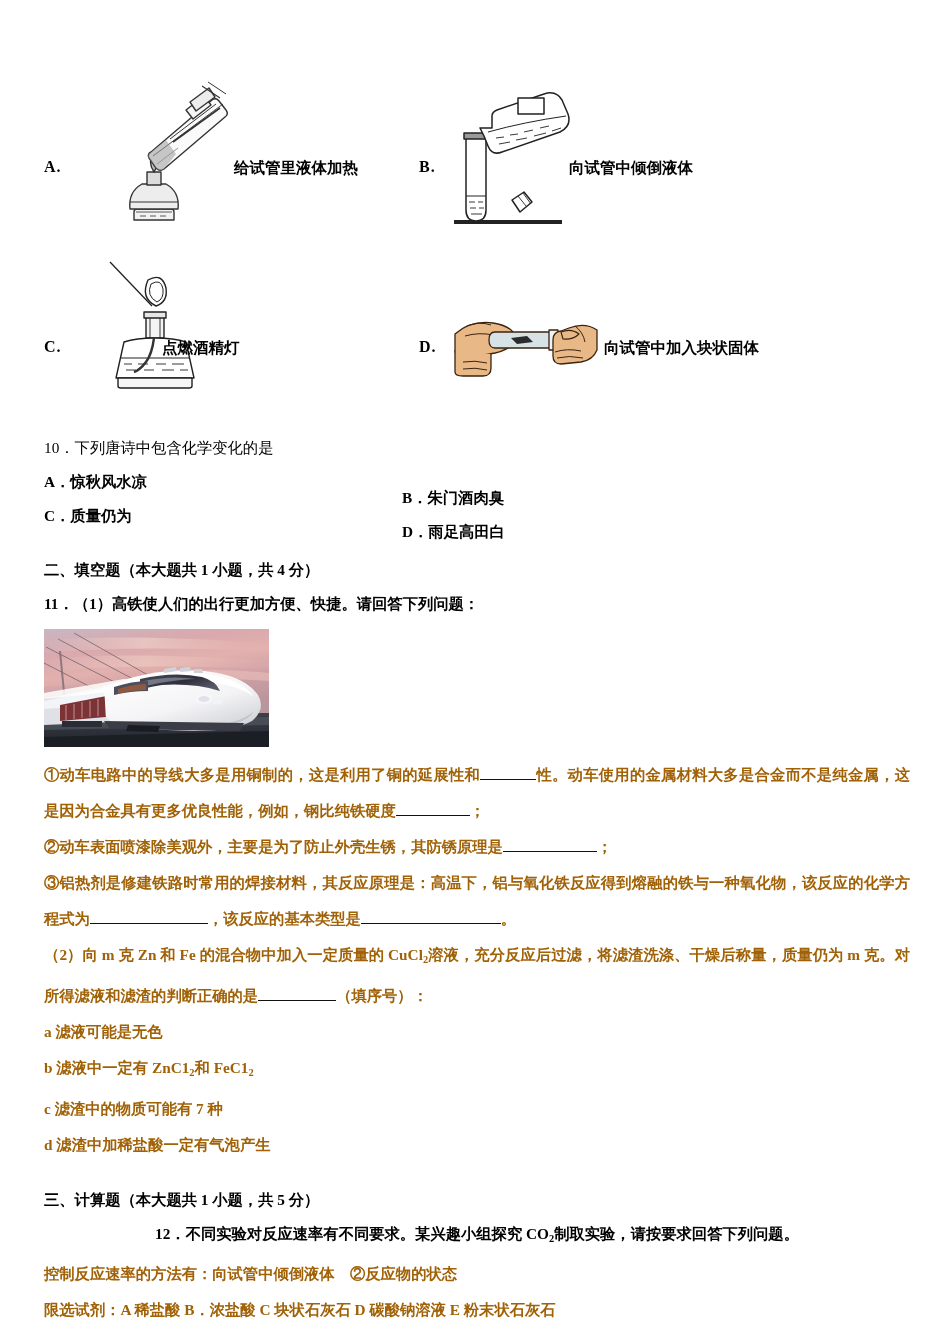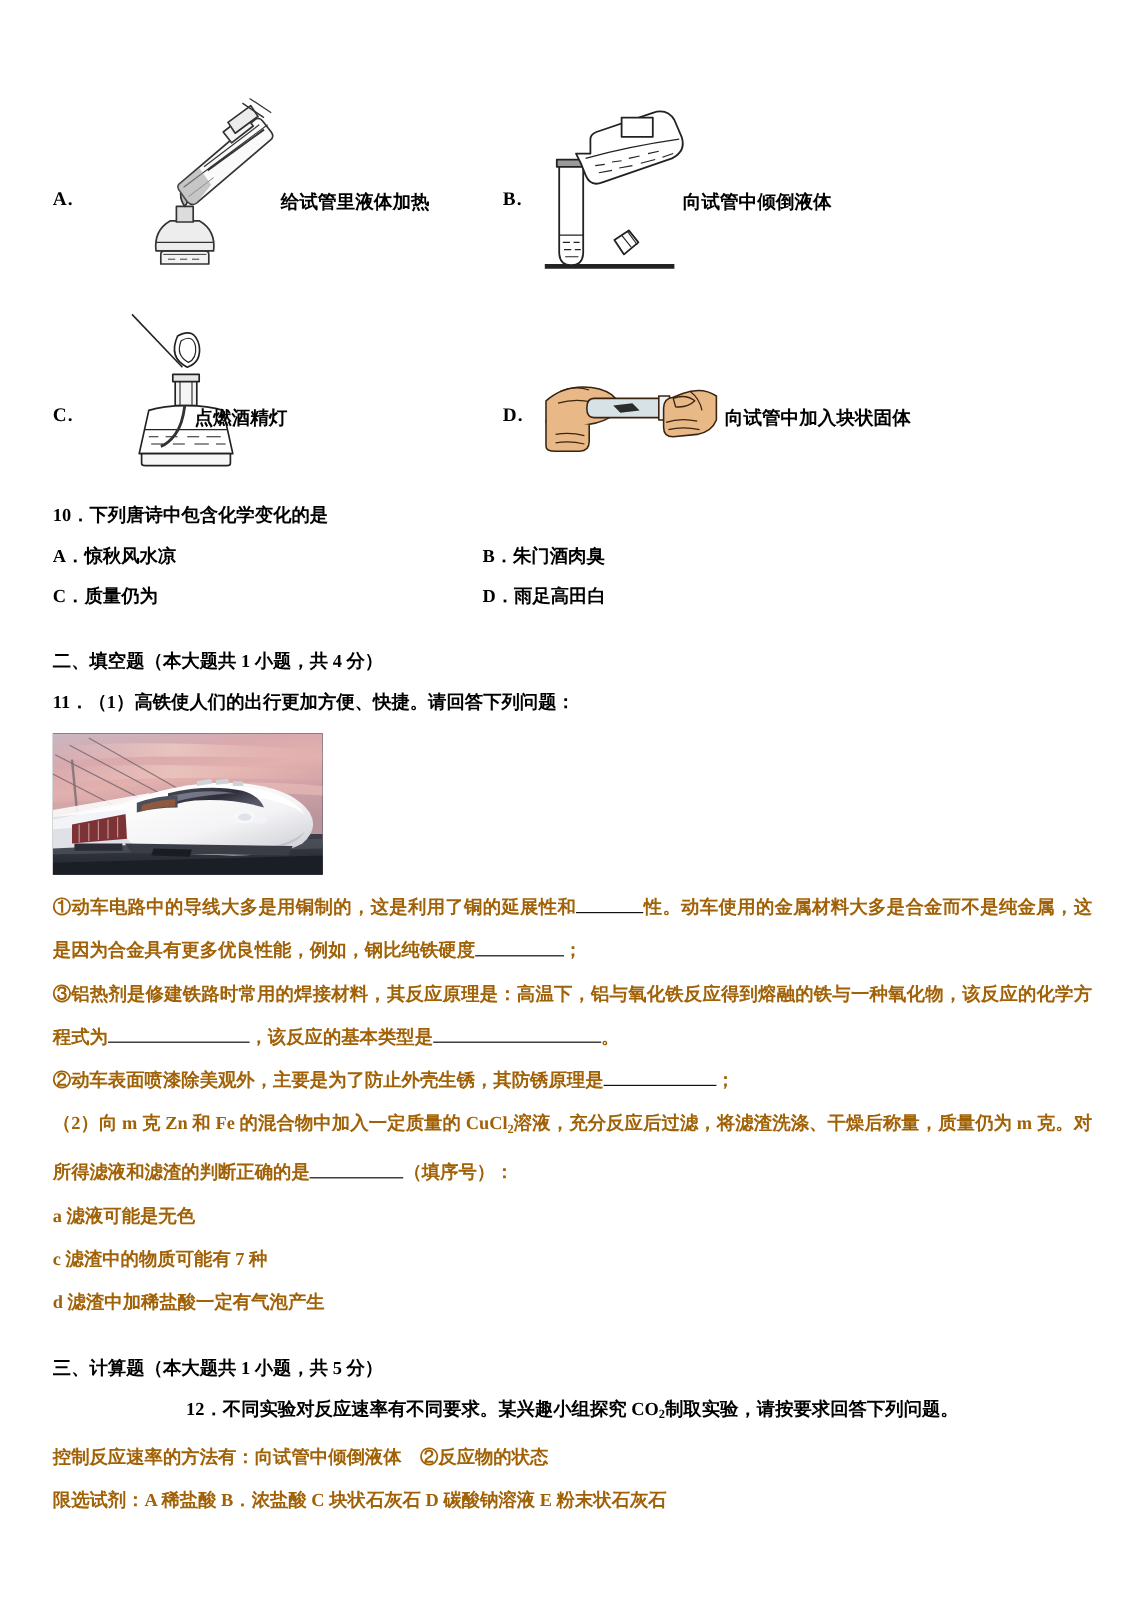--- a/index.html
+++ b/index.html
@@ -63,34 +63,34 @@
     font-weight: bold;
     font-size: 15.5px;
     white-space: nowrap;
   }
   .fig {
     position: absolute;
   }
 
   
   .q10stem {
-    margin-top: 4px;
+    margin-top: 22px;
     font-size: 15.3px;
-    font-weight: bold;
+    font-weight: normal;
     line-height: 34px;
   }
   .q10row {
     position: relative;
     height: 34px;
     font-size: 15.3px;
     font-weight: bold;
     line-height: 34px;
   }
   .q10a { position: absolute; left: 0; }
-  .q10b { position: absolute; left: 358px; }
+  .q10b { position: absolute; left: 358px; margin-top: 16px; }
 
   .sect {
     font-size: 15.3px;
     font-weight: bold;
     line-height: 34px;
     margin-top: 20px;
   }
 
   
   .photo {
@@ -373,35 +373,38 @@
         <path d="M84 96 L116 97 L114 103 L82 102 Z" fill="#191c22"></path>
         <path d="M18 92 L58 92 L58 98 L18 98 Z" fill="#2a2d35"></path>
       </svg>
     </div>
 
     <div class="para">
       <span>①动车电路中的导线大多是用铜制的，这是利用了铜的延展性和</span><span class="blank" style="width:56px;"></span><span>性。动车使用的金属材料大多是合金而不是纯金属，这是因为合金具有更多优良性能，例如，钢比纯铁硬度</span><span class="blank" style="width:74px;"></span><span>；</span>
     </div>
 
     <div class="para">
+      <span>②动车表面喷漆除美观外，主要是为了防止外壳生锈，其防锈原理是</span><span class="blank" style="width:94px;"></span><span>；</span>
+    </div>
+
+    <div class="para">
       <span>③铝热剂是修建铁路时常用的焊接材料，其反应原理是：高温下，铝与氧化铁反应得到熔融的铁与一种氧化物，该反应的化学方程式为</span><span class="blank" style="width:118px;"></span><span>，该反应的基本类型是</span><span class="blank" style="width:140px;"></span><span>。</span>
     </div>
 
     <div class="para">
-      <span>②动车表面喷漆除美观外，主要是为了防止外壳生锈，其防锈原理是</span><span class="blank" style="width:94px;"></span><span>；</span>
-    </div>
-
-    <div class="para">
       <span>（2）向 m 克 Zn 和 Fe 的混合物中加入一定质量的 CuCl</span><sub>2</sub><span>溶液，充分反应后过滤，将滤渣洗涤、干燥后称量，质量仍为 m 克。对所得滤液和滤渣的判断正确的是</span><span class="blank" style="width:78px;"></span><span>（填序号）：</span>
     </div>
 
     <div class="para">
       <span>a</span>&nbsp;<span>滤液可能是无色</span>
     </div>
 
+    <div class="para">
+      <span>b</span>&nbsp;<span>滤液中一定有 ZnC1</span><sub>2</sub><span>和 FeC1</span><sub>2</sub>
+    </div>
 
     <div class="para">
       <span>c</span>&nbsp;<span>滤渣中的物质可能有 7 种</span>
     </div>
 
     <div class="para">
       <span>d</span>&nbsp;<span>滤渣中加稀盐酸一定有气泡产生</span>
     </div>
 
     <div class="sect">三、计算题（本大题共 1 小题，共 5 分）</div>

